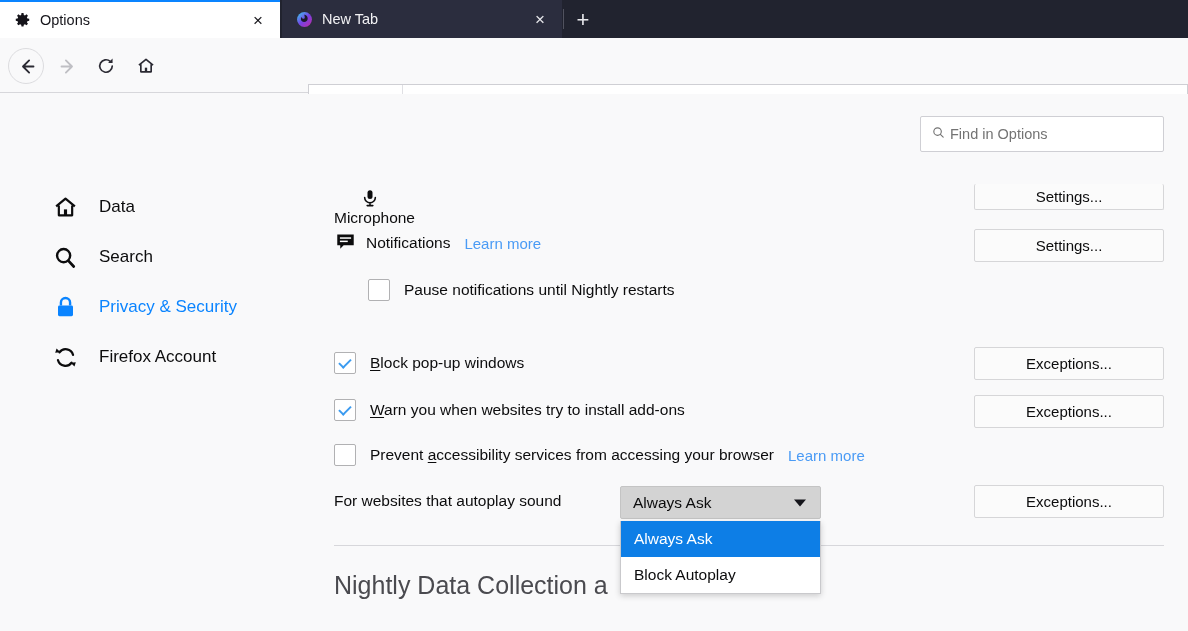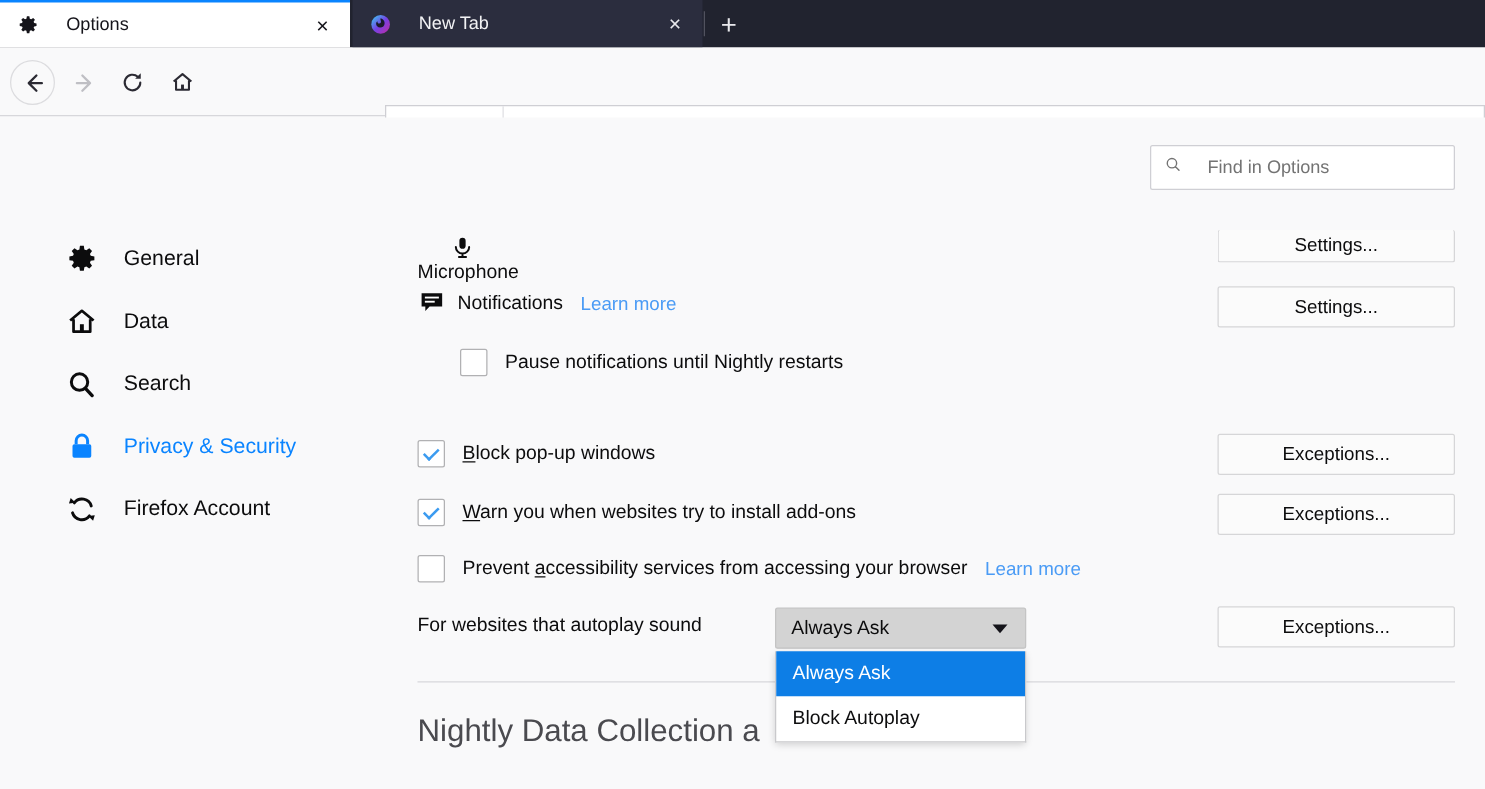--- a/index.html
+++ b/index.html
@@ -11,21 +11,21 @@
   }
   #app { position: relative; width: 1188px; height: 631px; }
 
   
   .tabbar {
     position: absolute; top: 0; left: 0; width: 1188px; height: 38px;
     background: #21232f;
   }
   .tab {
     position: absolute; top: 0; height: 38px;
-    display: flex; align-items: center; gap: 22px;
+    display: flex; align-items: center; gap: 9px;
     padding: 0 10px 0 14px;
   }
   .tab-active {
     left: 0; width: 280px; background: #ffffff;
     border-top: 2px solid #0a84ff;
   }
   .tab-inactive { left: 282px; width: 280px; background: #2b2d3e; }
   .tab-title { font-size: 14.5px; white-space: nowrap; overflow: hidden; }
   .tab-active .tab-title { color: #15141a; }
   .tab-inactive .tab-title { color: #f2f2f4; }
@@ -78,21 +78,21 @@
 
   
   .page {
     position: absolute; top: 94px; left: 0; width: 1188px; height: 537px;
     background: #f9f9fa; overflow: hidden;
   }
   .searchwrap {
     position: absolute; right: 24px; top: 22px;
     width: 244px; height: 36px;
     background: #ffffff; border: 1px solid #cfcfd4; border-radius: 2px;
-    display: flex; align-items: center; padding: 0 10px; gap: 20px;
+    display: flex; align-items: center; padding: 0 10px; gap: 4px;
   }
   .search-ph { font-size: 14.5px; color: #737373; }
 
   .sidebar { position: absolute; left: 52px; top: 88px; width: 240px; }
   .side-item {
     display: flex; align-items: center; gap: 20px;
     height: 50px; color: #0c0c0d;
   }
   .side-label { font-size: 17px; }
   .side-active .side-label { color: #0a84ff; }
@@ -251,29 +251,20 @@
       <span>
         <svg viewBox="0 0 24 24" width="15" height="15">
             <circle cx="10.5" cy="10.5" r="6" fill="none" stroke="#737373" stroke-width="1.8"></circle>
             <path stroke="#737373" stroke-width="1.8" stroke-linecap="round" d="M15 15l4.5 4.5"></path>
           </svg>
       </span>
       <span class="search-ph">Find in Options</span>
     </div>
 
     <div class="sidebar">
-      <div class="side-item">
-        <span class="side-ico">
-          <svg viewBox="0 0 24 24" width="25" height="25">
-              <circle cx="12" cy="12" r="3.1" fill="none" stroke="#0c0c0d" stroke-width="2"></circle>
-              <path fill="#0c0c0d" d="M13.5 1.6h-3l-.4 2.8-1.5.6-2.3-1.6-2.1 2.1 1.6 2.3-.6 1.5-2.8.4v3l2.8.4.6 1.5-1.6 2.3 2.1 2.1 2.3-1.6 1.5.6.4 2.8h3l.4-2.8 1.5-.6 2.3 1.6 2.1-2.1-1.6-2.3.6-1.5 2.8-.4v-3l-2.8-.4-.6-1.5 1.6-2.3-2.1-2.1-2.3 1.6-1.5-.6z"></path>
-            </svg>
-        </span>
-        <span class="side-label">General</span>
-      </div>
 
       <div class="side-item">
         <span class="side-ico">
           <svg viewBox="0 0 24 24" width="25" height="25">
             <path fill="none" stroke="#0c0c0d" stroke-width="2.1" stroke-linejoin="round" d="M3 11L12 3.5 21 11M5.6 10v9.5h12.8V10"></path>
             <rect x="10.5" y="13.8" width="3" height="5.7" fill="#0c0c0d"></rect>
           </svg>
         </span>
         <span class="side-label">Data</span>
       </div>

